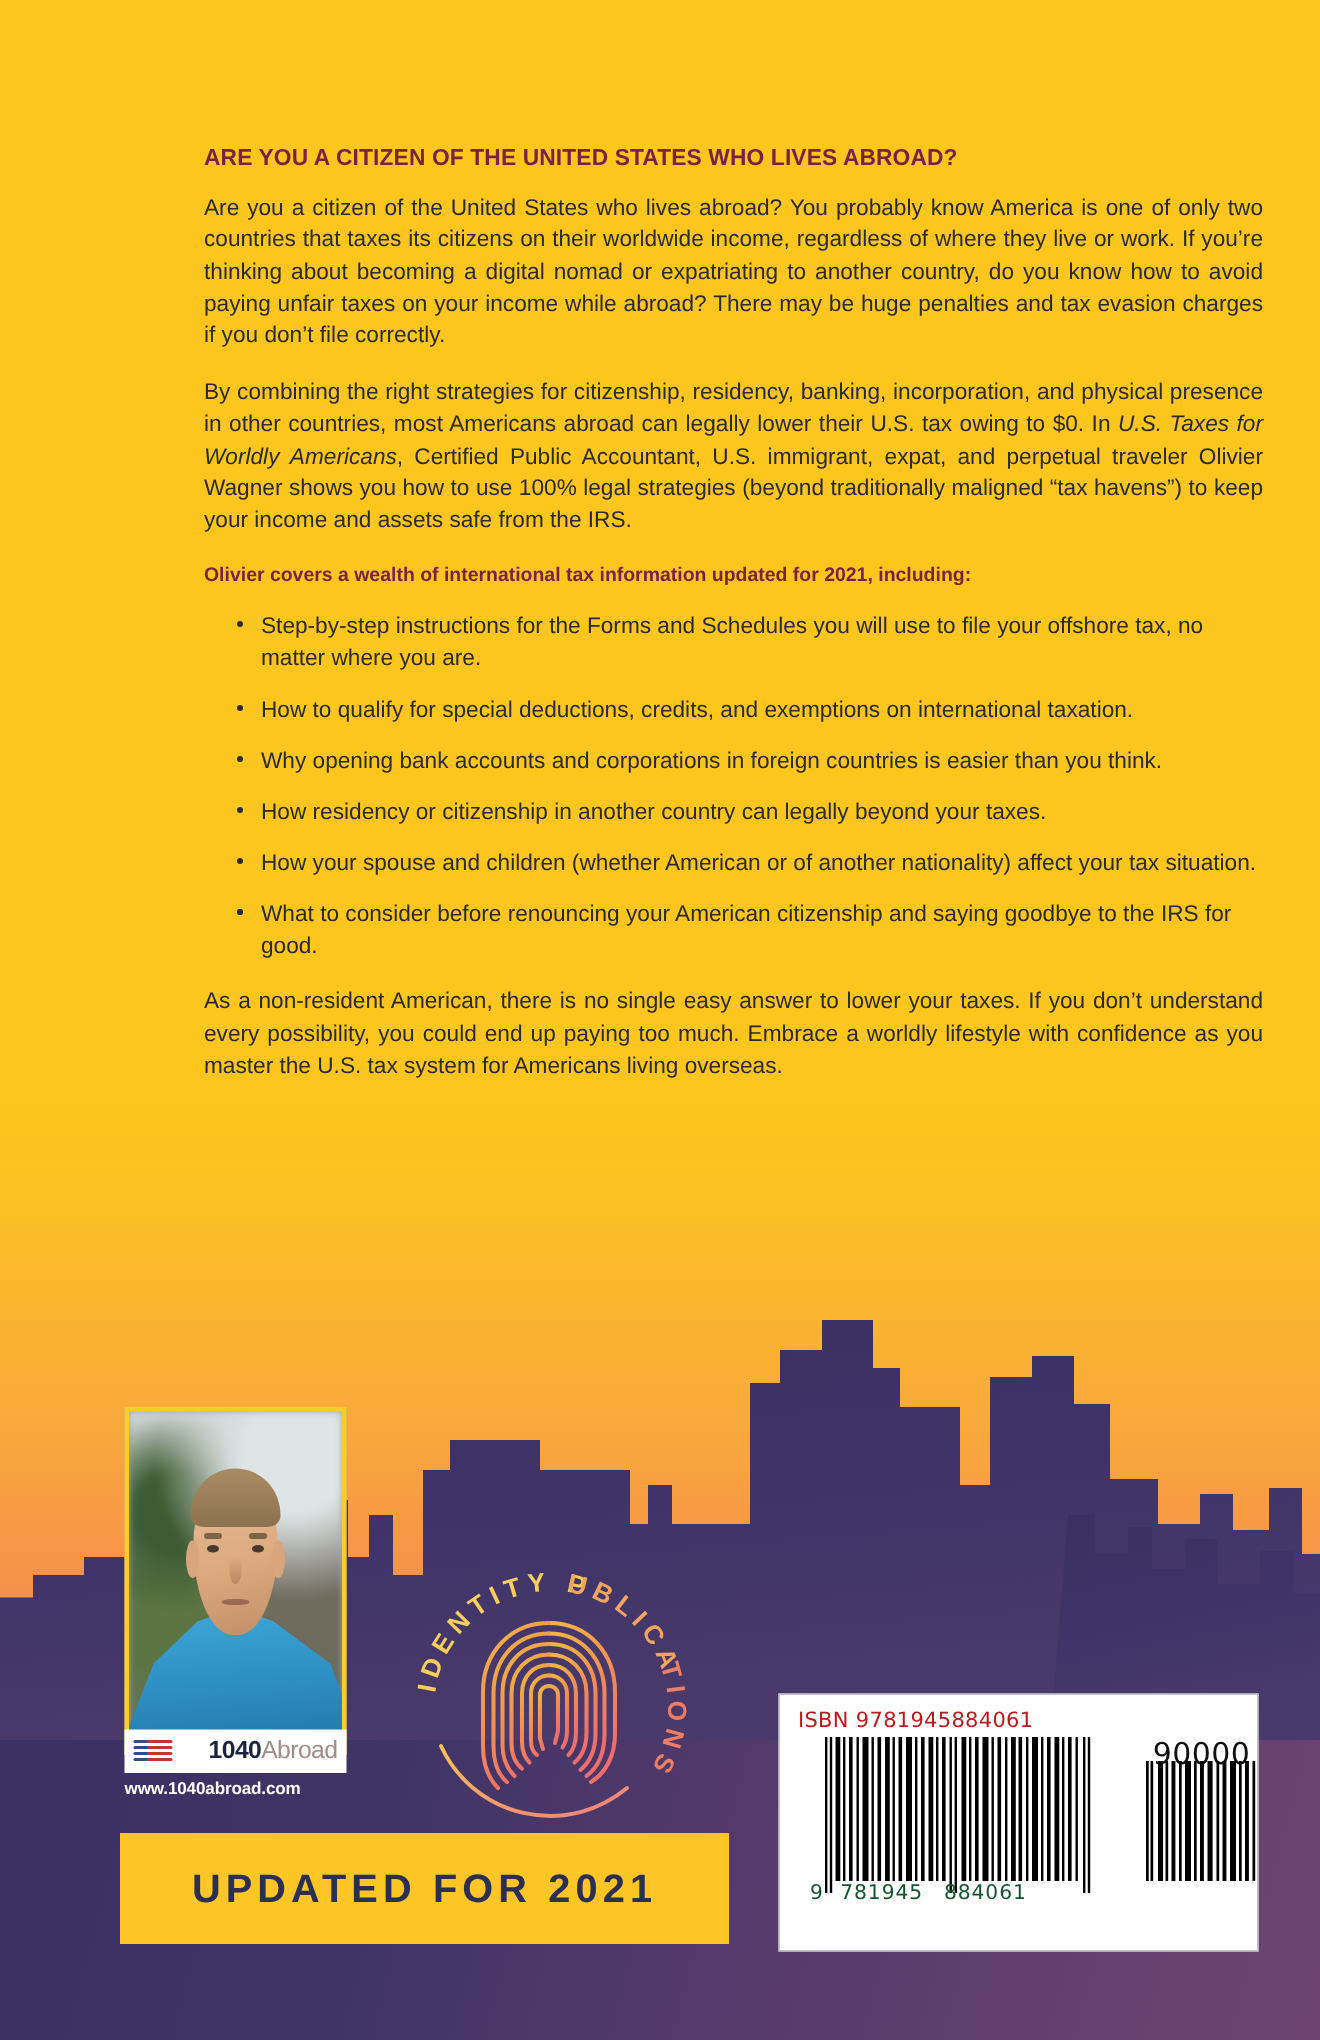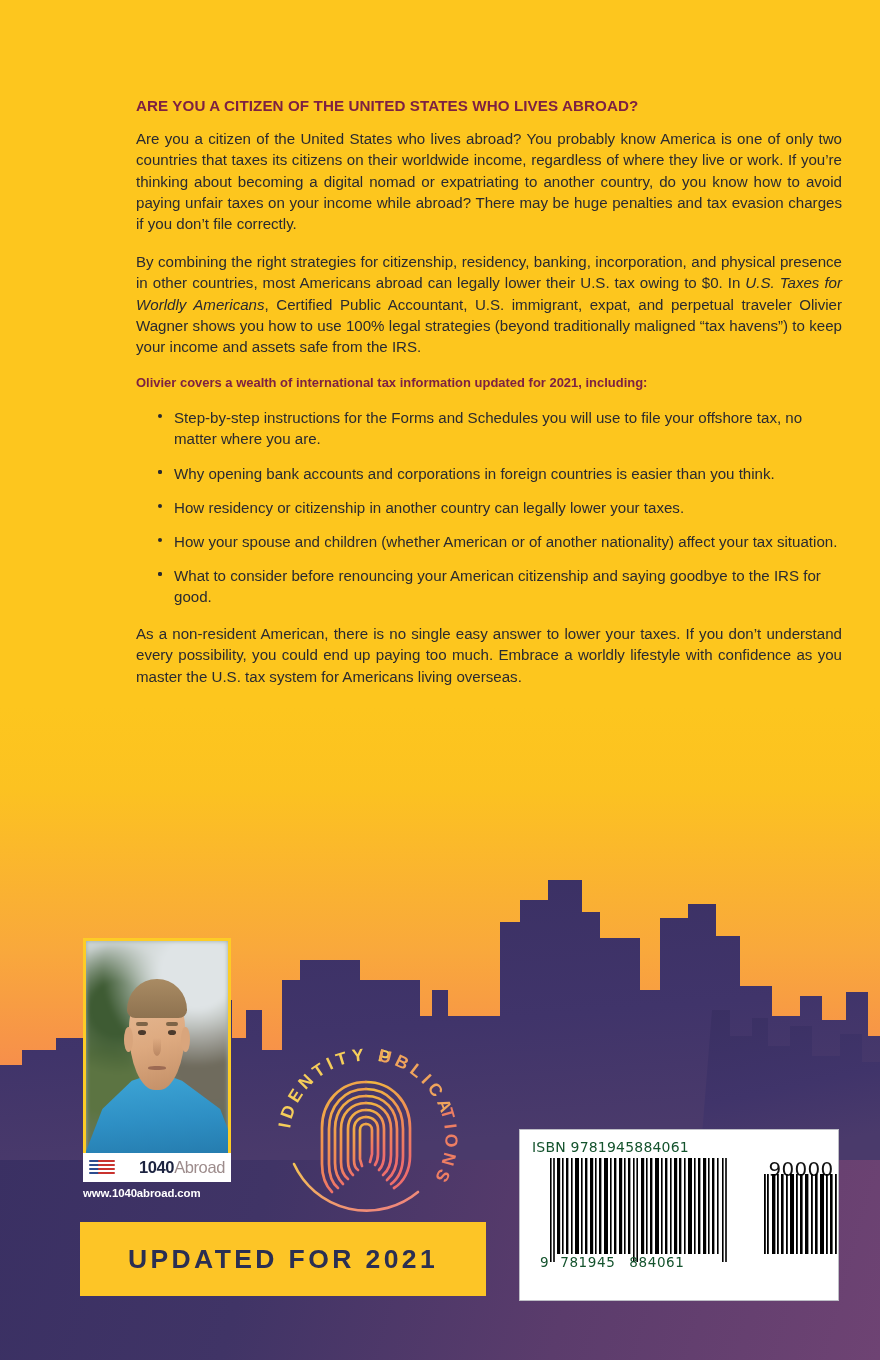--- a/index.html
+++ b/index.html
@@ -294,21 +294,21 @@
     left:519px; top:1129px;
     width:320px; height:172px;
     background:#FFFFFF;
     border:1px solid #BEBEC6;
     z-index:8;
     padding:9px 12px 6px 12px;
   }
   .barcode-box .isbn-text {
     font-family:"DejaVu Sans", sans-serif;
     font-size:14px;
-    color:#14532d;
+    color:#b91c1c;
     letter-spacing:0.2px;
     margin-bottom:3px;
     white-space:nowrap;
   }
   .bc-row { position:relative; height:112px; }
   .bc-main {
     position:absolute; left:18px; top:0;
     width:182px; height:104px;
   }
   .bc-addon {
@@ -377,23 +377,23 @@
     <div class="headline">ARE YOU A CITIZEN OF THE UNITED STATES WHO LIVES ABROAD?</div>
 
     <p class="body">Are you a citizen of the United States who lives abroad? You probably know America is one of only two countries that taxes its citizens on their worldwide income, regardless of where they live or work. If you’re thinking about becoming a digital nomad or expatriating to another country, do you know how to avoid paying unfair taxes on your income while abroad? There may be huge penalties and tax evasion charges if you don’t file correctly.</p>
 
     <p class="body"><span>By combining the right strategies for citizenship, residency, banking, incorporation, and physical presence in other countries, most Americans abroad can legally lower their U.S. tax owing to $0. In </span><span class="ital">U.S. Taxes for Worldly Americans</span><span>, Certified Public Accountant, U.S. immigrant, expat, and perpetual traveler Olivier Wagner shows you how to use 100% legal strategies (beyond traditionally maligned “tax havens”) to keep your income and assets safe from the IRS.</span></p>
 
     <div class="subhead">Olivier covers a wealth of international tax information updated for 2021, including:</div>
 
     <ul class="features">
       <li><span class="bullet"></span><span>Step-by-step instructions for the Forms and Schedules you will use to file your offshore tax, no matter where you are.</span></li>
-      <li><span class="bullet"></span></li>
+      <li><span class="bullet"></span><span>How to qualify for special deductions, credits, and exemptions on international taxation.</span></li>
       <li><span class="bullet"></span><span>Why opening bank accounts and corporations in foreign countries is easier than you think.</span></li>
-      <li><span class="bullet"></span><span>How residency or citizenship in another country can legally lower your taxes.</span></li>
+      <li><span class="bullet"></span><span>How residency or citizenship in another country can legally beyond your taxes.</span></li>
       <li><span class="bullet"></span><span>How your spouse and children (whether American or of another nationality) affect your tax situation.</span></li>
       <li><span class="bullet"></span></li>
       <li><span class="bullet"></span><span>What to consider before renouncing your American citizenship and saying goodbye to the IRS for good.</span></li>
     </ul>
 
     <p class="closing">As a non-resident American, there is no single easy answer to lower your taxes. If you don’t understand every possibility, you could end up paying too much. Embrace a worldly lifestyle with confidence as you master the U.S. tax system for Americans living overseas.</p>
   </div>
 
   <div class="author-photo">
     <div class="ph-bg"></div>

